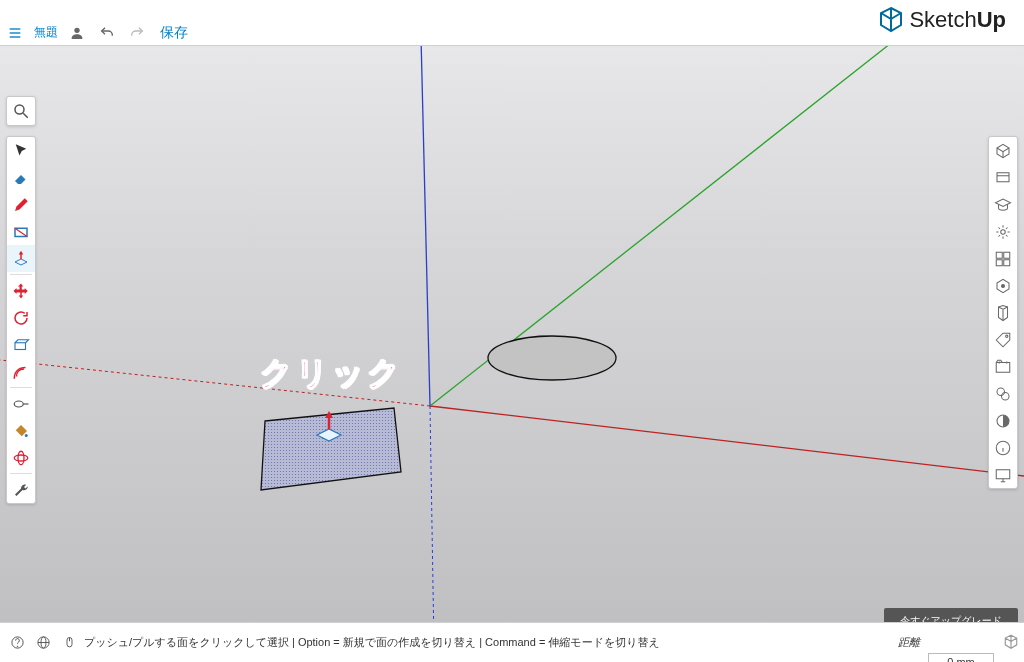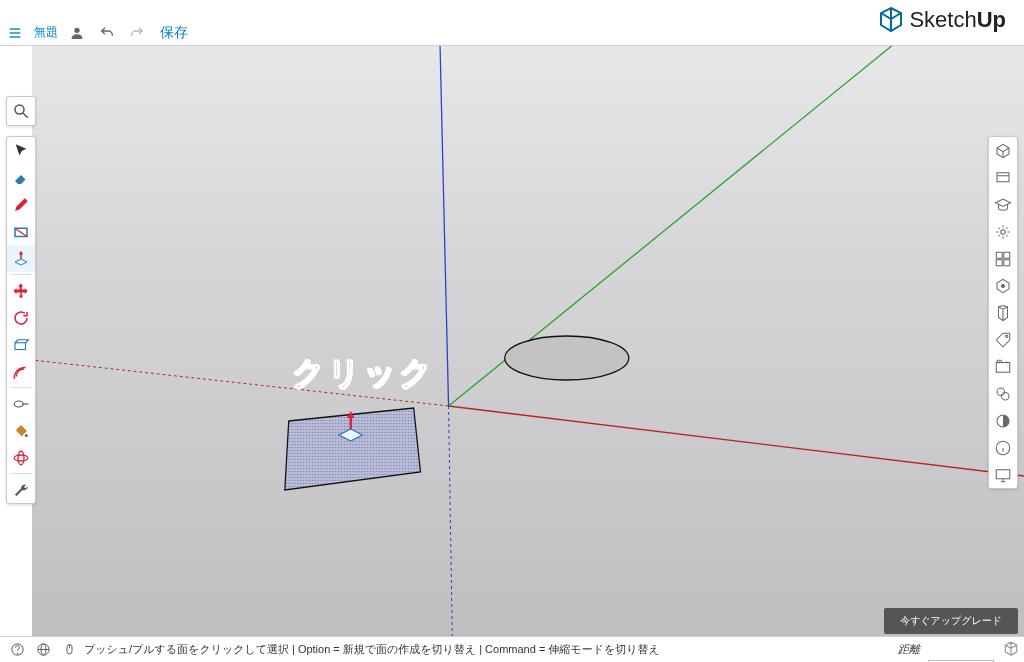--- a/index.html
+++ b/index.html
@@ -13,21 +13,21 @@
     .topbar .person-icn { width:22px; height:22px; color:#555; display:flex;align-items:center;justify-content:center;cursor:pointer;}
     .topbar .undo,.topbar .redo { width:22px;height:22px;color:#999;display:flex;align-items:center;justify-content:center;cursor:pointer;}
     .topbar .undo svg{color:#666;}
     .topbar .save { font-size:14px; color:#007fc7; cursor:pointer; padding-left:4px;}
 
     .brand { position:absolute; top:6px; right:18px; z-index:100; display:flex; align-items:center; gap:6px; font-size:22px; color:#222; font-weight:600;}
     .brand svg { width:24px; height:28px; }
     .brand-text b { font-weight:400; }
 
     
-    .viewport { position:absolute; top:26px; left:0; right:0; bottom:26px; background: linear-gradient(#e9e9eb 0%, #d6d6d8 38%, #bfbfc1 100%); overflow:hidden;margin-left:32px; }
+    .viewport { position:absolute; top:26px; left:0; right:0; bottom:26px; background: linear-gradient(#e9e9eb 0%, #d6d6d8 38%, #bfbfc1 100%); overflow:hidden; }
     .viewport svg.axes { position:absolute; inset:0; width:100%; height:100%; }
 
     .annotation { position:absolute; left:260px; top:326px; font-size:32px; font-weight:900; letter-spacing:3px; color:#f36; -webkit-text-stroke:1.2px #fff; text-shadow:1px 1px 0 #fff, -1px -1px 0 #fff, -1px 1px 0 #fff, 1px -1px 0 #fff; pointer-events:none;}
 
     
     .tool-col { position:absolute; left:6px; z-index:90; width:30px; background:#fff; border:1px solid #c8c8c8; border-radius:3px; display:flex; flex-direction:column; align-items:center; box-shadow:0 1px 3px rgba(0,0,0,0.15); }
     .tool-col.search { top:96px; height:30px; }
     .tool-col.main { top:136px; }
     .tool-btn { width:28px; height:27px; display:flex; align-items:center; justify-content:center; cursor:pointer; position:relative; }
     .tool-btn.active { background:#eaf4fb; }
@@ -36,21 +36,21 @@
 
     
     .right-col { position:absolute; right:6px; top:136px; width:30px; background:#fff; border:1px solid #c8c8c8; border-radius:3px; display:flex; flex-direction:column; align-items:center; box-shadow:0 1px 3px rgba(0,0,0,0.15); z-index:90;}
     .rtool { width:28px; height:27px; display:flex; align-items:center; justify-content:center; cursor:pointer; }
     .rtool svg { width:18px; height:18px; stroke:#6a6a6a; fill:none; stroke-width:1.4; }
 
     
     .upgrade { position:absolute; right:6px; bottom:28px; background:#555; color:#fff; font-size:10px; padding:6px 16px; border-radius:2px; cursor:pointer; z-index:90; }
 
     
-    .status { position:absolute; bottom:0; left:0; right:0; height:26px; background:#fff; border-top:1px solid #d0d0d0; display:flex; align-items:center; font-size:11px; color:#333; padding:0 6px; z-index:100; }
+    .status { position:absolute; bottom:0; left:0; right:0; height:40px; background:#fff; border-top:1px solid #d0d0d0; display:flex; align-items:center; font-size:11px; color:#333; padding:0 6px; z-index:100; }
     .status .sicon { width:22px; height:22px; display:flex; align-items:center; justify-content:center; margin-right:4px; }
     .status .hint { flex:0 0 auto; }
     .status .spacer { flex:1; }
     .status .mlabel { padding-right:8px;font-style:italic; }
     .status .mval { border:1px solid #bbb; background:#fff; padding:2px 10px; min-width:66px; text-align:center; font-size:11px;margin-top:38px;}
     .status .logo-sm { margin-left:10px; color:#888; }
   </style>
 </head>
 <body>
 

